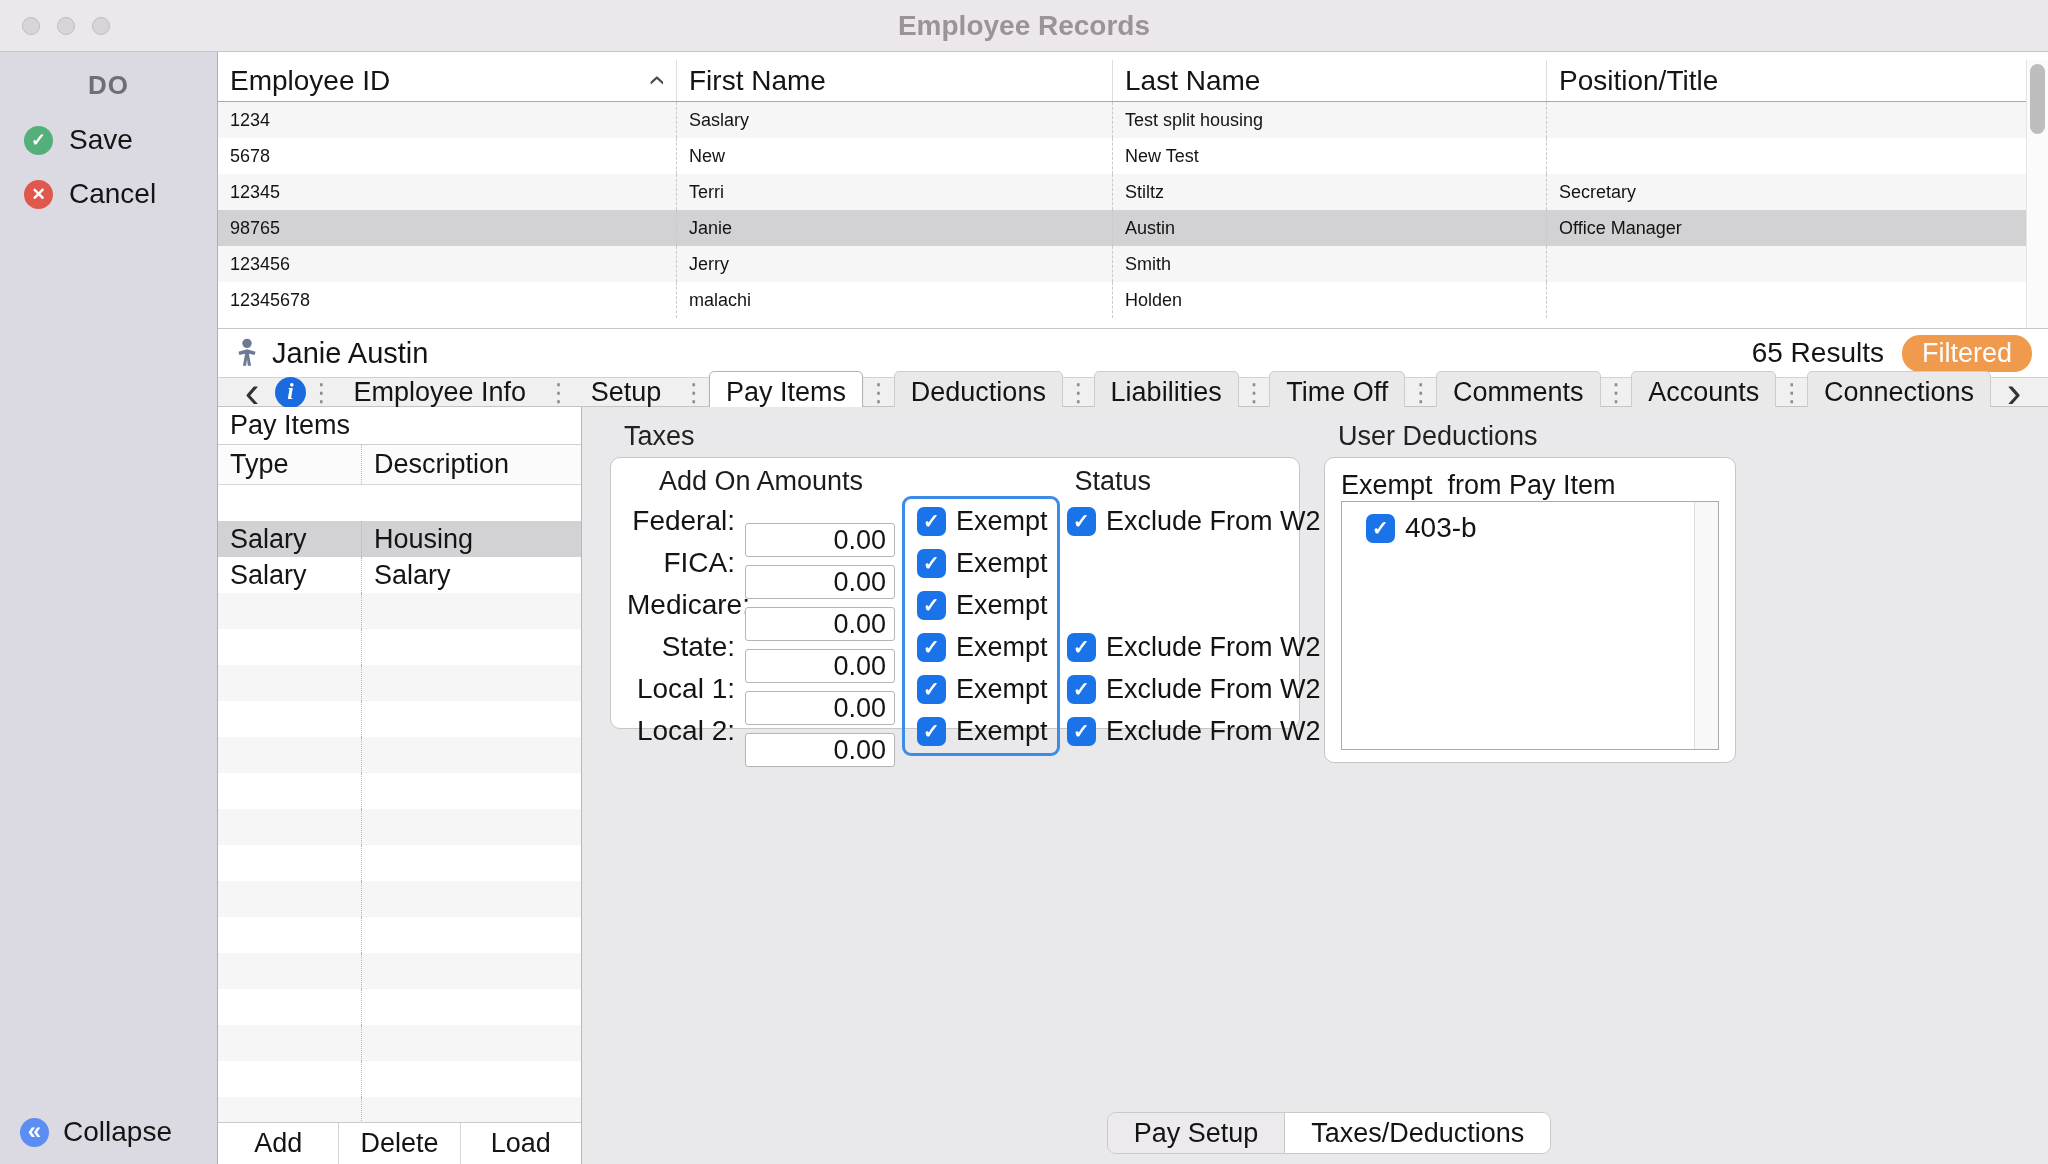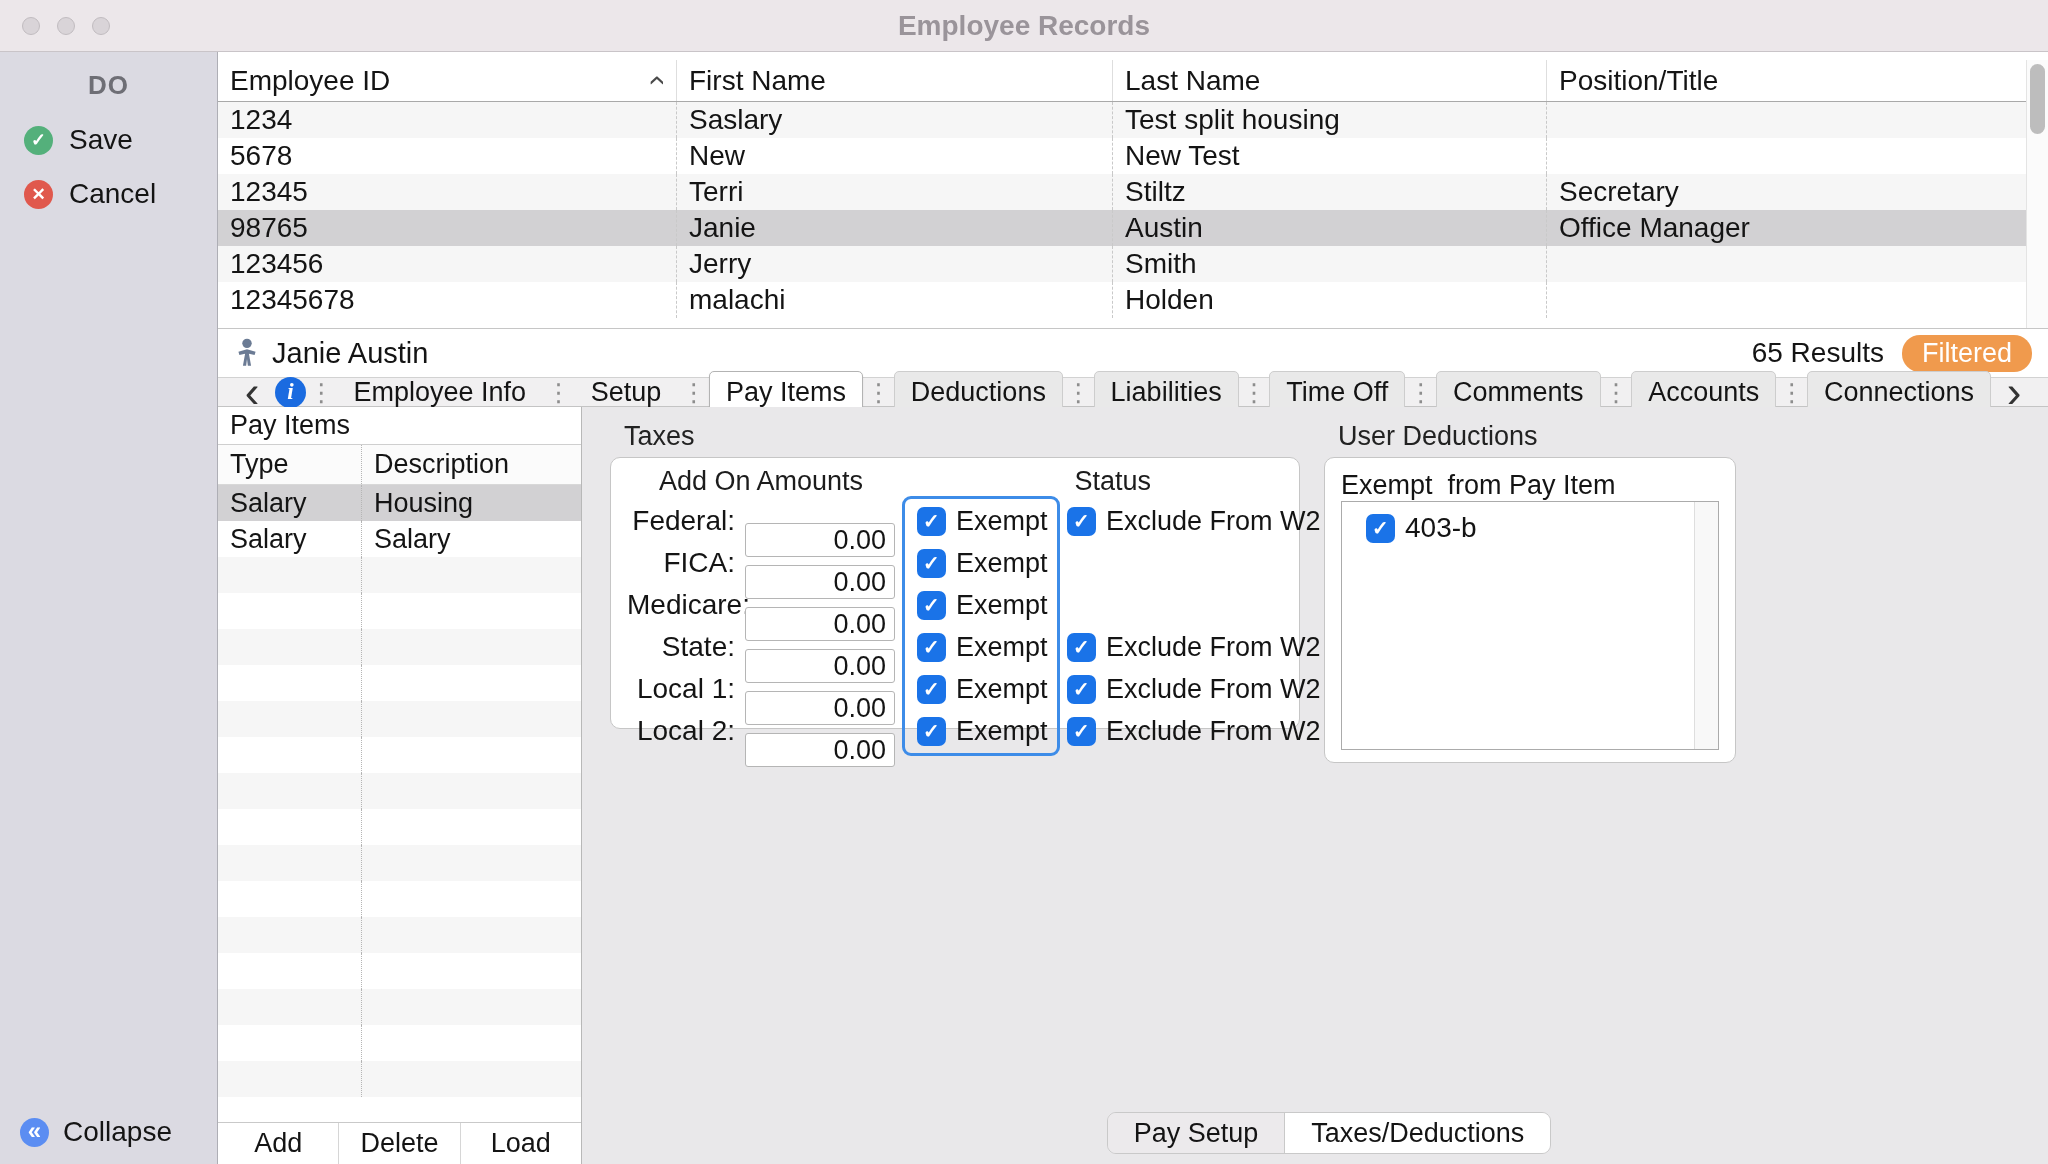--- a/index.html
+++ b/index.html
@@ -29,21 +29,21 @@
   .collapse-row { display:flex; align-items:center; gap:14px; padding:12px 0 16px 20px; font-size:28px; }
 
   
   .main { flex:1; display:flex; flex-direction:column; min-width:0; background:#fff; }
 
   
   .emp-block { flex:none; padding-top:8px; border-bottom:1px solid #c6c6c6; display:flex; }
   .emp-left { flex:1; min-width:0; }
   .emp-header { display:flex; height:42px; border-bottom:1px solid #a9a9a9; align-items:stretch; font-weight:normal; font-size:28px; }
   .emp-header .cell { display:flex; align-items:center; padding-left:12px; border-right:1px solid #dedede; }
-  .emp-row { display:flex; height:36px; font-size:28px; align-items:stretch; }
+  .emp-row { display:flex; height:36px; font-size:18px; align-items:stretch; }
   .emp-row:nth-child(even) { background:#f6f6f6; }
   .emp-row.selected { background:#d2d1d3; }
   .emp-row .cell { display:flex; align-items:center; padding-left:12px; border-right:1px dashed #c9c9c9; white-space:nowrap; overflow:hidden; }
   .col-id { width:459px; flex:none; }
   .emp-header .col-id { justify-content:space-between; padding-right:16px; }
   .col-first { width:436px; flex:none; }
   .col-last { width:434px; flex:none; }
   .col-pos { flex:1; border-right:none !important; }
   .emp-bottom-pad { height:10px; }
   .sort-caret { display:inline-block; transform:rotate(-90deg); color:#4a4a4a; font-size:32px; font-weight:normal; }
@@ -75,21 +75,21 @@
   
   .content-row { flex:1; display:flex; min-height:0; background:#e9e8ea; }
 
   
   .pay-panel { width:364px; flex:none; background:#fff; border-right:1px solid #b8b8b8; display:flex; flex-direction:column; }
   .pay-title { height:38px; flex:none; display:flex; align-items:center; padding-left:12px; font-size:27px; border-bottom:1px solid #cfcfcf; }
   .pay-cols { height:40px; flex:none; display:flex; align-items:stretch; background:#fbfbfb; border-bottom:1px solid #d8d8d8; font-size:27px; }
   .pay-cell { display:flex; align-items:center; padding-left:12px; white-space:nowrap; overflow:hidden; }
   .pay-cell.type { width:144px; flex:none; border-right:1px dotted #b5b5b5; }
   .pay-cell.desc { flex:1; }
-  .pay-rows { flex:1; overflow:hidden; display:flex; flex-direction:column; }
+  .pay-rows { flex:1; overflow:hidden; display:flex; flex-direction:column;margin-top:36px; }
   .pay-row { height:36px; flex:none; display:flex; align-items:stretch; font-size:27px; }
   .pay-row:nth-child(odd) { background:#f6f6f6; }
   .pay-row.selected { background:#d2d1d3; }
   .pay-footer { height:42px; flex:none; border-top:1px solid #c9c9c9; display:flex; background:#fff; }
   .pay-btn { flex:1; display:flex; align-items:center; justify-content:center; font-size:27px; border-right:1px solid #d6d6d6; background:#fff; }
   .pay-btn:last-child { border-right:none;text-align:right; }
 
   
   .content-area { flex:1; min-width:0; display:flex; flex-direction:column; padding:14px 0 0 28px; }
   .groups-row { display:flex; align-items:flex-start; gap:24px; }

